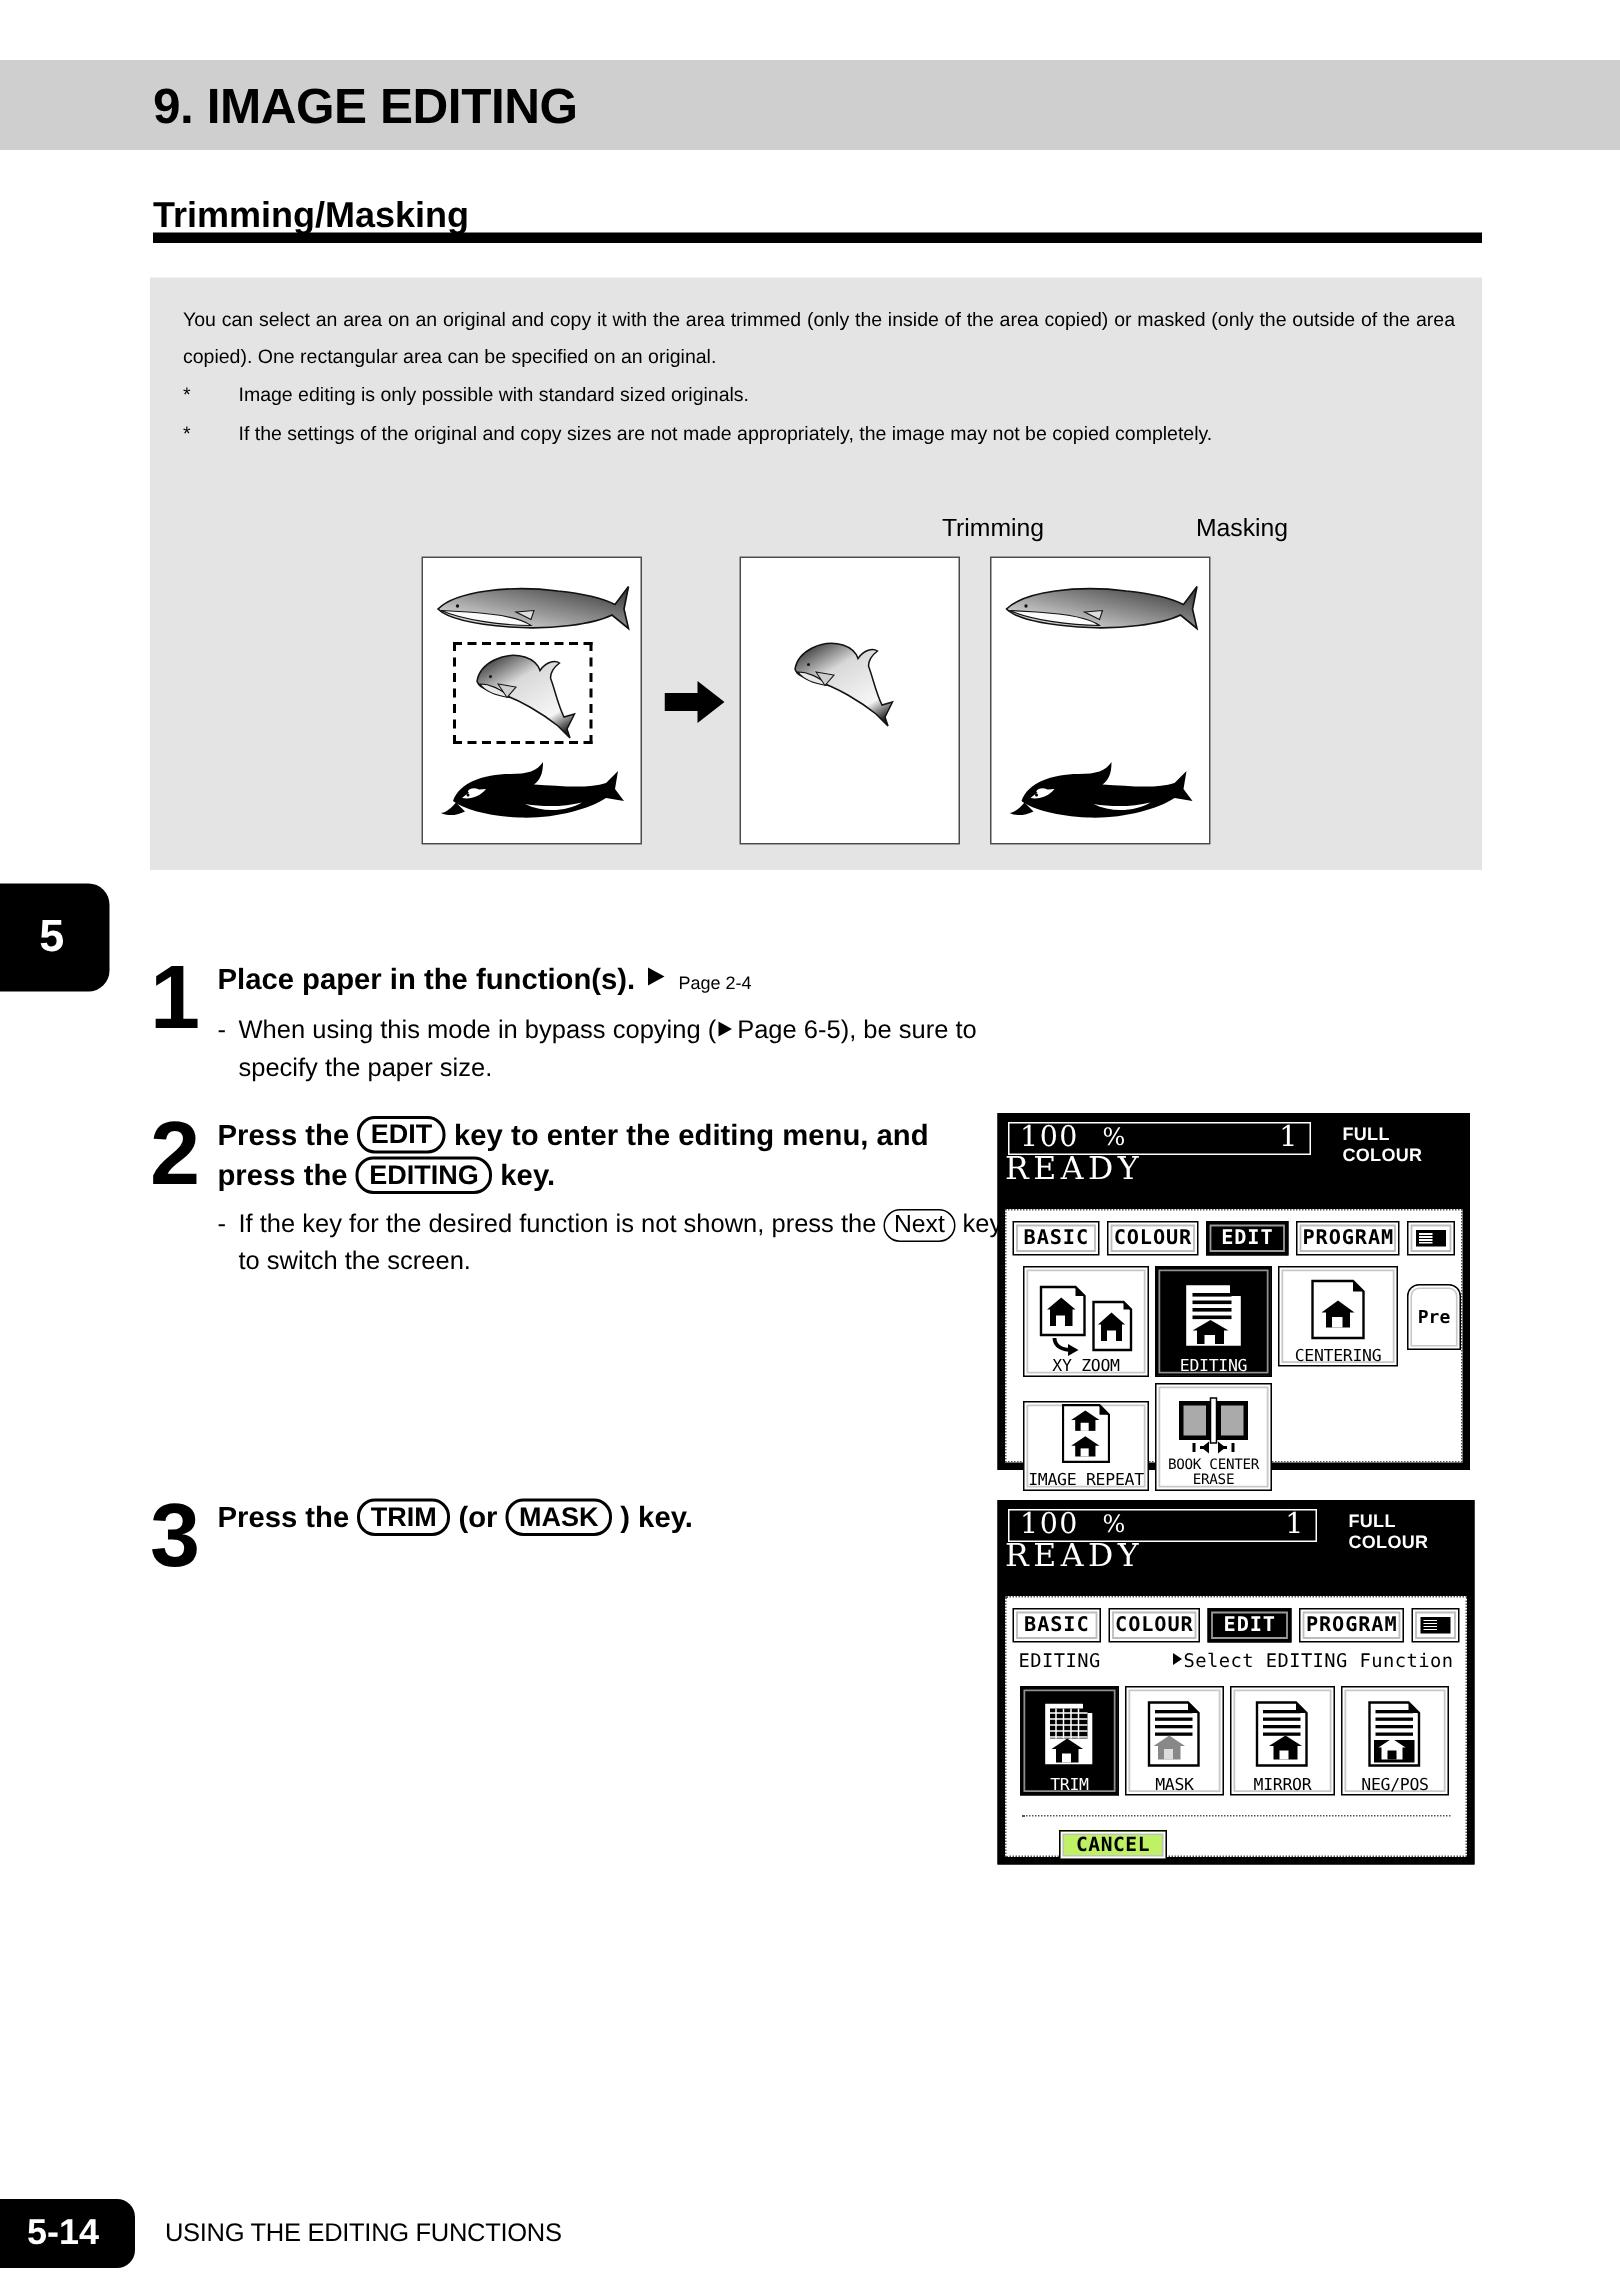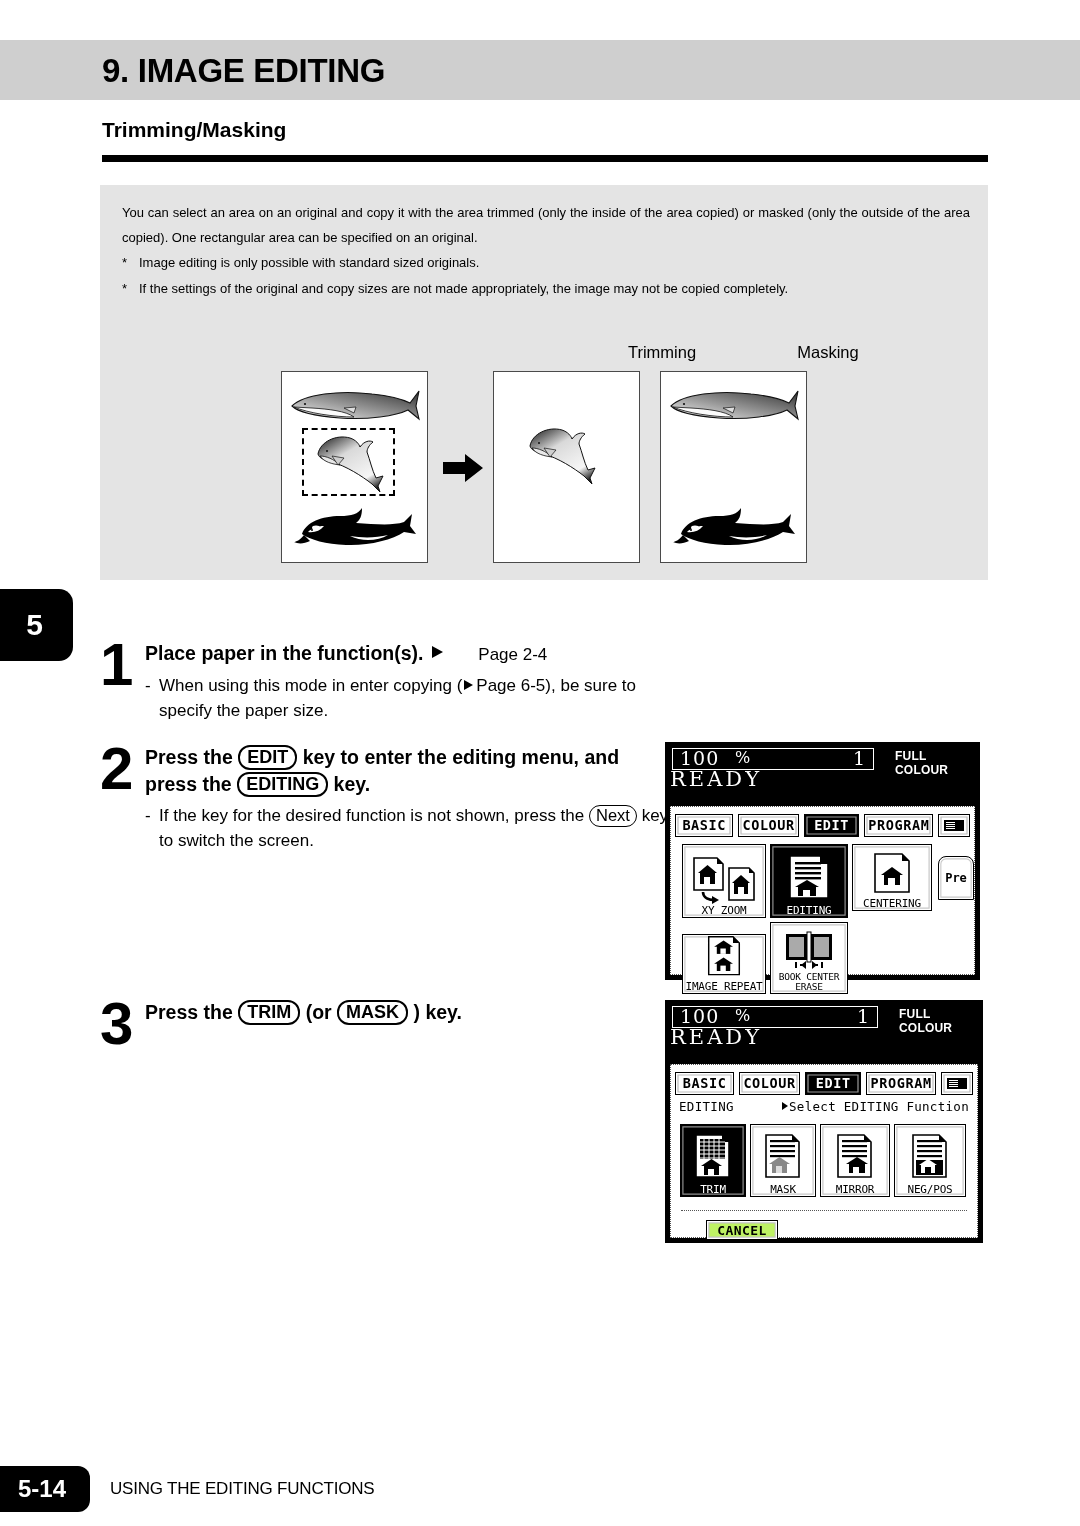--- a/index.html
+++ b/index.html
@@ -18,41 +18,41 @@
     background: #cfcfcf;
   }
   .chapter-title {
     position: absolute; left: 102px; top: 52px;
     font-size: 33px; font-weight: bold; letter-spacing: -0.3px;
     font-family: "Liberation Sans", sans-serif;
   }
 
   
   .section-title {
-    position: absolute; left: 102px; top: 118px;
-    font-size: 21px; font-weight: bold;
+    position: absolute; left: 102px; top: 130px;
+    font-size: 24px; font-weight: bold;
   }
   .section-rule {
     position: absolute; left: 102px; top: 155px; width: 886px; height: 7px;
     background: #000;
   }
 
   
   .desc-panel {
     position: absolute; left: 100px; top: 185px; width: 888px; height: 395px;
     background: #e4e4e4;
   }
   .desc-body {
     position: absolute; left: 22px; top: 16px; width: 848px;
     font-size: 13px; line-height: 24.5px; text-align: justify;
     text-justify: inter-word;
   }
   .desc-note { display: flex; margin-top: 1px; }
   .desc-note .star { width: 17px; flex: 0 0 17px; }
-  .desc-note .note-txt { flex: 1; }
+  .desc-note .note-txt { flex: 1; margin-left: 20px; }
 
   
   .illus { position: absolute; left: 0; top: 158px; width: 888px; height: 230px; }
   .illus-label {
     position: absolute; font-size: 16.5px; text-align: center; width: 160px;
   }
   .lbl-trim { left: 482px; top: 0px; }
   .lbl-mask { left: 648px; top: 0px; }
 
   .sheet {
@@ -377,25 +377,25 @@
 <div class="side-tab">
   <span>5</span>
 </div>
 
 <div class="step step1">
   <div class="step-num">1</div>
   <div class="step-body">
     <div class="step-head">
       <span>Place paper in the function(s).</span>
       <span class="tri"></span>
-      <span style="font-weight:normal;font-size:17px;margin-left:26px;">Page 2-4</span>
+      <span style="font-weight:normal;font-size:12px;">Page 2-4</span>
     </div>
     <div class="step-sub">
       <span class="dash">-</span>
-      <span class="sub-txt"><span>When using this mode in enter copying (</span><span class="tri-sm"></span><span>Page 6-5</span><span>), be sure to specify the paper size.</span></span>
+      <span class="sub-txt"><span>When using this mode in bypass copying (</span><span class="tri-sm"></span><span>Page 6-5</span><span>), be sure to specify the paper size.</span></span>
     </div>
   </div>
 </div>
 
 <div class="step step2">
   <div class="step-num">2</div>
   <div class="step-body">
     <div class="step-head"><span>Press the</span>
       <span class="key">EDIT</span>
       <span>key to enter the editing menu, and press the</span>

